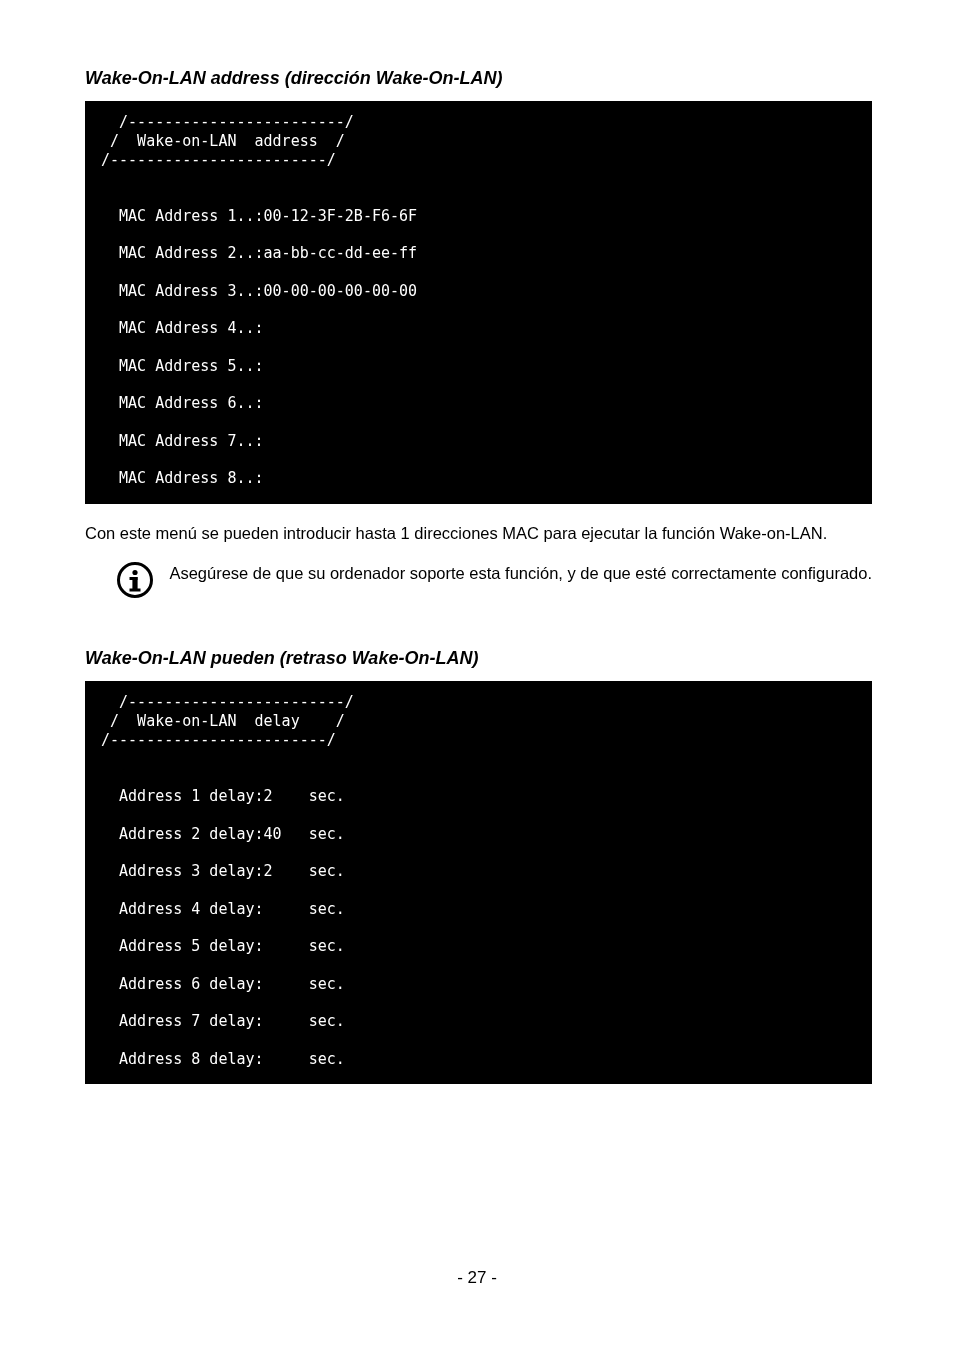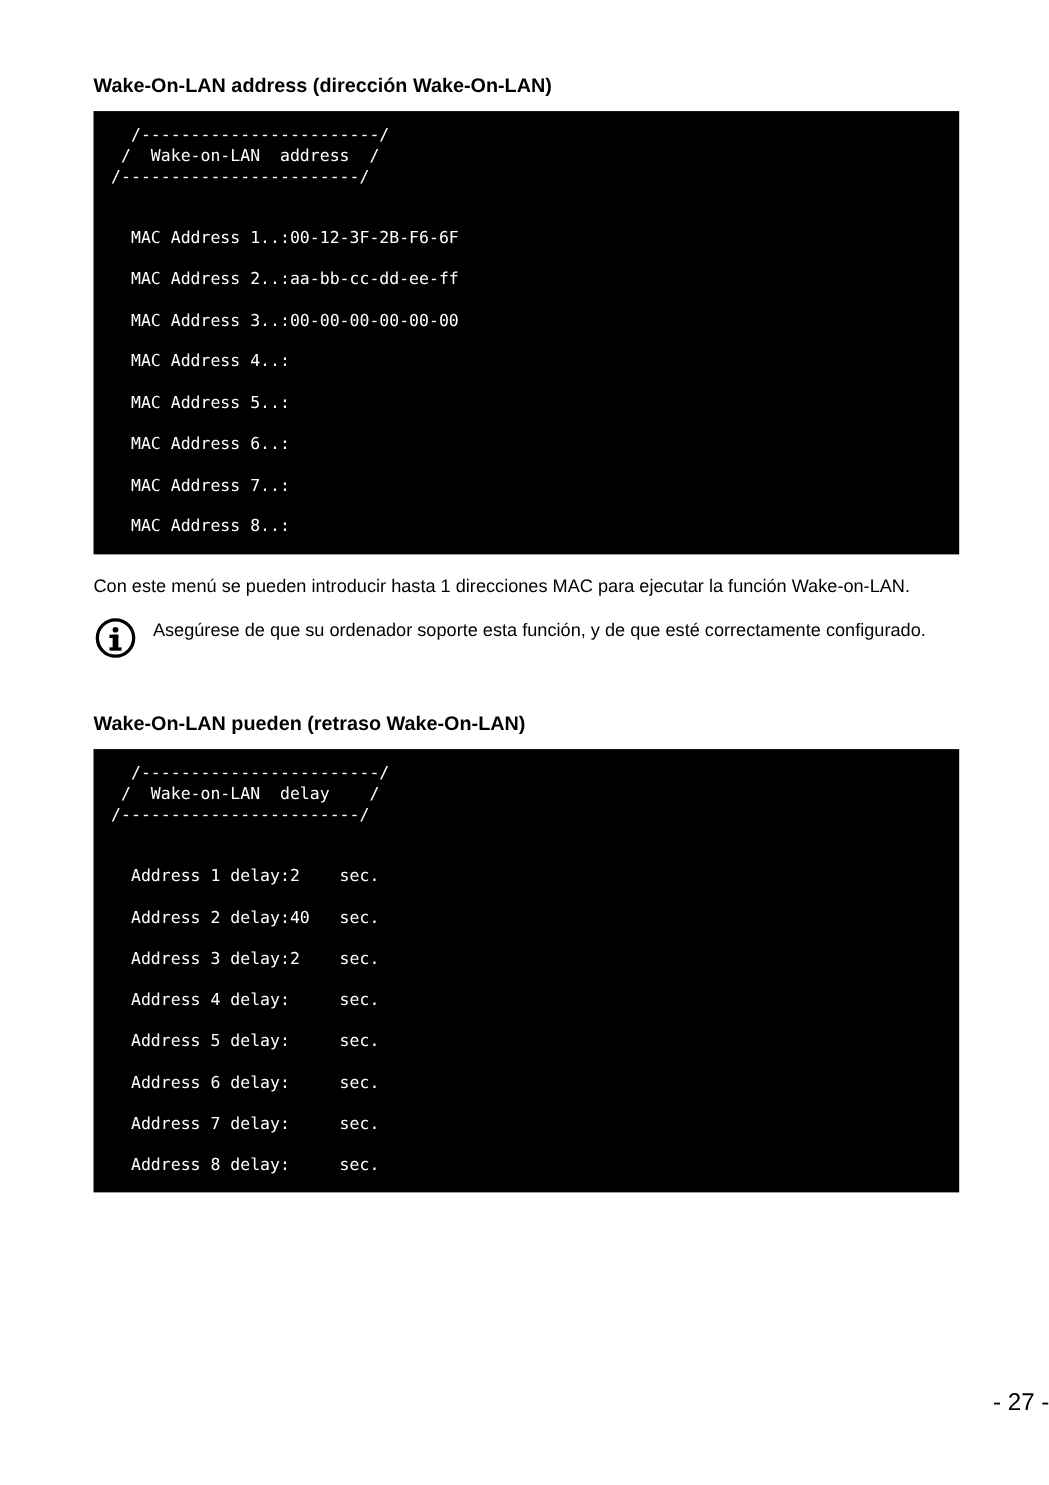--- a/index.html
+++ b/index.html
@@ -13,20 +13,21 @@
     color: #000;
     position: relative;
   }
   .page {
     padding: 68px 82px 0 85px;
   }
   h3.sec {
     font-size: 18px;
     font-weight: bold;
     margin: 0 0 12px 0;
+    font-style: italic;
   }
   .terminal {
     background: #000;
     color: #fff;
     font-family: "DejaVu Sans Mono", Menlo, Consolas, "Courier New", monospace;
     font-size: 15px;
     line-height: 1.25;
     padding: 12px 18px 16px 16px;
     white-space: pre;
     margin: 0 0 18px 0;
@@ -34,34 +35,35 @@
   }
   .para {
     margin: 0 0 18px 0;
     text-align: justify;
     line-height: 1.35;
   }
   .note {
     display: flex;
     align-items: flex-start;
     margin: 0 0 48px 0;
+    justify-content: flex-end;
   }
   .note .icon {
     flex: 0 0 40px;
     margin-right: 14px;
     margin-top: -2px;
   }
   .note .icon svg { display: block; }
   .note .text { line-height: 1.35; }
   .footer {
     position: absolute;
     left: 0; right: 0;
     bottom: 62px;
-    text-align: right;
-    font-size: 22px;
+    text-align: center;
+    font-size: 17px;
   }
 </style>
 </head>
 <body>
 
 <div class="page">
 
   <h3 class="sec">Wake-On-LAN address (dirección Wake-On-LAN)</h3>
 
   <div class="terminal">  /------------------------/

